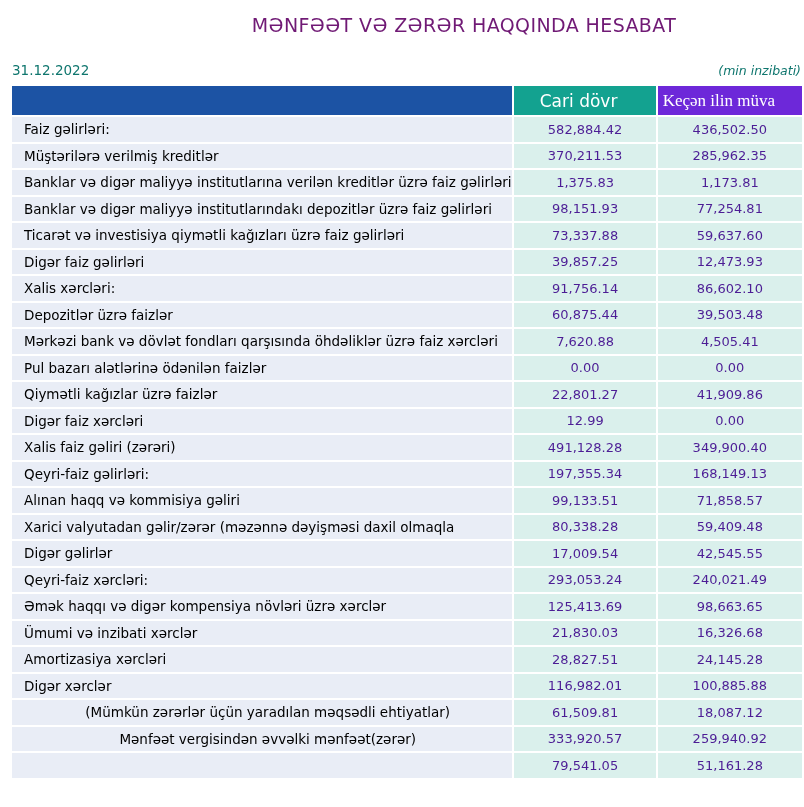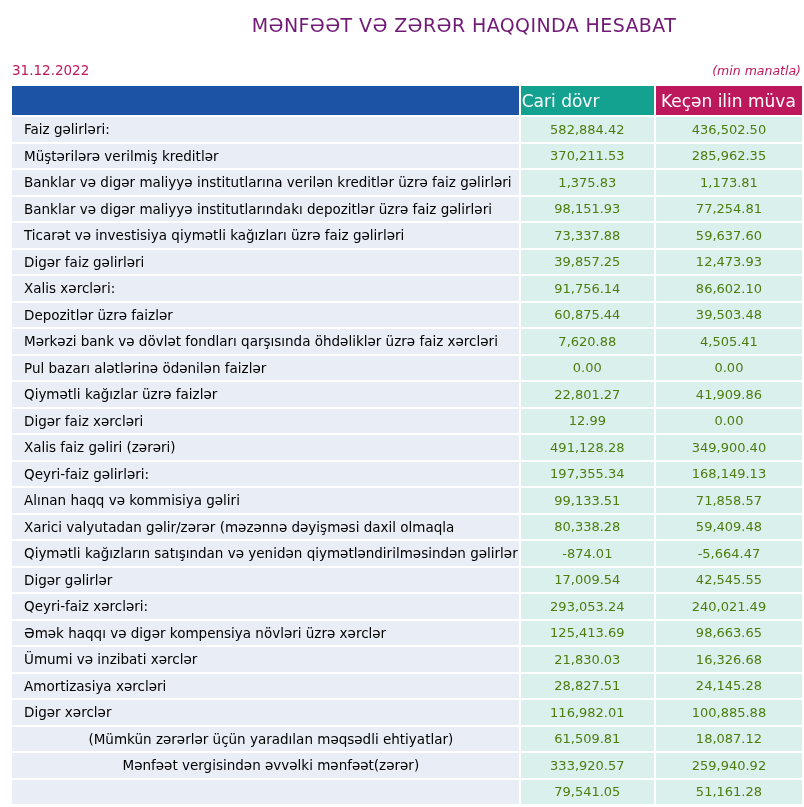--- a/index.html
+++ b/index.html
@@ -22,77 +22,77 @@
     color: #701a75;
     font-size: 19px;
     letter-spacing: 0.4px;
     white-space: nowrap;
   }
   .meta-row {
     display: flex;
     justify-content: space-between;
     align-items: flex-end;
     margin: 16px 3px 6px 12px;
-    color: #be185d;
+    color: #0f766e;
   }
   .report-date { font-size: 13.5px; }
   .unit-note { font-size: 12.5px; font-style: italic; }
 
   table.pnl {
     border-collapse: separate;
     border-spacing: 2px;
     table-layout: fixed;
     margin-left: 10px;
   }
   col.c-label { width: 454px; }
   col.c-val   { width: 148px; }
 
   th {
     height: 27px;
     font-weight: normal;
     font-size: 17px;
     color: #ffffff;
   }
   th.blank-head  { background: #1c53a4; }
-  th.cur-head    { background: #13a290; text-align: left; padding-right: 14px; white-space: nowrap; overflow: hidden; }
-  th.prev-head   { background: #be185d; text-align: left;  padding-left: 5px;  white-space: nowrap; overflow: hidden; }
+  th.cur-head    { background: #13a290; text-align: center; padding-right: 14px; white-space: nowrap; overflow: hidden; }
+  th.prev-head   { background: #6d28d9; text-align: left;  padding-left: 5px;  white-space: nowrap; overflow: hidden; font-family: Liberation Serif, serif; }
 
   td { height: 22.5px; vertical-align: middle; }
   td.label-cell {
     background: #e9edf6;
     padding-left: 12px;
     overflow: visible;
   }
   td.label-cell .label-text {
     display: block;
     white-space: nowrap;
     font-size: 13.5px;
     color: #000000;
     position: relative;
     z-index: 2;
   }
   td.label-cell .label-text.bold { font-weight: normal; text-align: center; }
   td.val-cell {
     background: #daf0ec;
     text-align: center;
     font-size: 13px;
-    color: #4d7c0f;
+    color: #4c1d95;
     white-space: nowrap;
   }
 </style>
 </head>
 <body>
 
 <div class="title-wrap">
   <span class="page-title">MƏNFƏƏT VƏ ZƏRƏR HAQQINDA HESABAT</span>
 </div>
 
 <div class="meta-row">
   <span class="report-date">31.12.2022</span>
-  <span class="unit-note">(min manatla)</span>
+  <span class="unit-note">(min inzibati)</span>
 </div>
 
 <table class="pnl">
   <colgroup>
     <col class="c-label">
     <col class="c-val">
     <col class="c-val">
   </colgroup>
   <thead>
     <tr>
@@ -209,27 +209,20 @@
   </tr>
       <tr>
     <td class="label-cell">
       <span class="label-text">Xarici valyutadan gəlir/zərər (məzənnə dəyişməsi daxil olmaqla</span>
     </td>
     <td class="val-cell">80,338.28</td>
     <td class="val-cell">59,409.48</td>
   </tr>
       <tr>
     <td class="label-cell">
-      <span class="label-text">Qiymətli kağızların satışından və yenidən qiymətləndirilməsindən gəlirlər</span>
-    </td>
-    <td class="val-cell">-874.01</td>
-    <td class="val-cell">-5,664.47</td>
-  </tr>
-      <tr>
-    <td class="label-cell">
       <span class="label-text">Digər gəlirlər</span>
     </td>
     <td class="val-cell">17,009.54</td>
     <td class="val-cell">42,545.55</td>
   </tr>
       <tr>
     <td class="label-cell">
       <span class="label-text">Qeyri-faiz xərcləri:</span>
     </td>
     <td class="val-cell">293,053.24</td>

